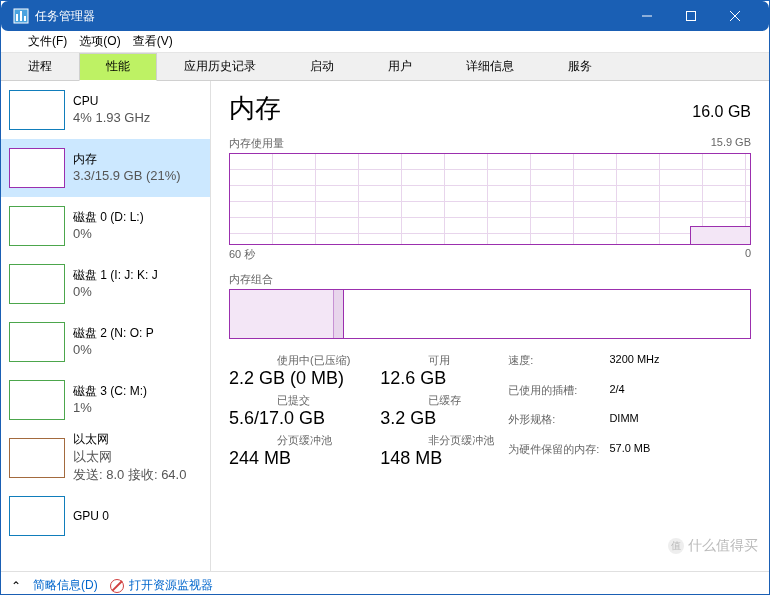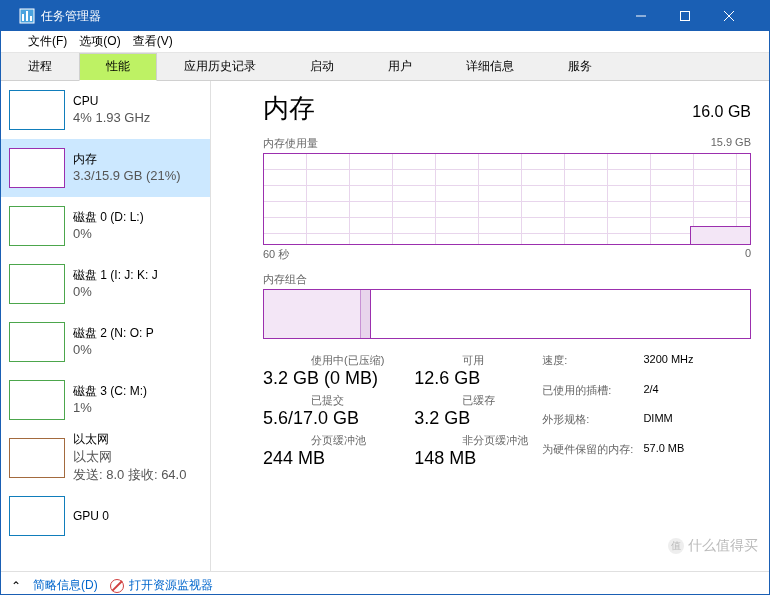--- a/index.html
+++ b/index.html
@@ -1,26 +1,26 @@
 <!DOCTYPE html>
 <html><head>
 <meta charset="utf-8">
 <style>
 * { box-sizing: border-box; margin: 0; padding: 0; }
 body { font-family: "Microsoft YaHei", "Segoe UI", sans-serif; font-size: 12px; background: #fff; width: 770px; height: 595px; overflow: hidden; border: 1px solid #1a5fb4; }
-.titlebar { background: #1a5fb4; color: #fff; height: 30px; display: flex; align-items: center; padding: 0 18px; }
+.titlebar { background: #1a5fb4; color: #fff; height: 30px; display: flex; align-items: center; padding: 0 12px; border-radius: 7px; }
 .titlebar .icon { width: 16px; height: 16px; margin-right: 6px; }
 .titlebar .title { flex: 1; font-size: 12px; }
 .titlebar .ctrl { width: 44px; height: 30px; display: flex; align-items: center; justify-content: center; cursor: pointer; }
 .menubar { height: 22px; display: flex; align-items: center; padding: 0 21px; border-bottom: 1px solid #e5e5e5; }
 .menubar span { padding: 2px 6px; cursor: pointer; }
 .tabs { display: flex; border-bottom: 1px solid #d0d0d0; background: #f0f0f0; }
 .tab { padding: 4px 26px; cursor: pointer; border: 1px solid transparent; }
 .tab.active { background: #bef264; border: 1px solid #d0d0d0; border-bottom: 1px solid #fff; margin-bottom: -1px; }
-.content { display: flex; height: 490px; gap: 34px; }
+.content { display: flex; height: 490px; }
 .sidebar { width: 210px; border-right: 1px solid #e0e0e0; overflow: hidden; }
 .sitem { display: flex; align-items: center; padding: 6px 8px; cursor: pointer; height: 58px; }
 .sitem.sel { background: #cce8ff; }
 .thumb { width: 56px; height: 40px; border: 1px solid #117dbb; background: #fff; margin-right: 8px; position: relative; flex-shrink: 0; }
 .thumb.mem { border-color: #9b2fae; }
 .thumb.disk { border-color: #4ca64c; }
 .thumb.eth { border-color: #a36a3e; }
 .thumb.gpu { border-color: #117dbb; }
 .sitem .txt { line-height: 1.4; }
 .sitem .name { font-size: 12px; }
@@ -175,21 +175,21 @@
       </div>
     <div class="chart2">
         <div class="seg1"></div>
         <div class="seg2"></div>
       </div>
 
     <div class="stats">
       <div class="col1">
         <div>
             <div class="sl">使用中(已压缩)</div>
-            <div class="sv">3.2 GB (0 MB)</div>
+            <div class="sv">2.2 GB (0 MB)</div>
           </div>
         <div>
             <div class="sl">可用</div>
             <div class="sv">12.6 GB</div>
           </div>
         <div>
             <div class="sl">已提交</div>
             <div class="sv">5.6/17.0 GB</div>
           </div>
         <div>

